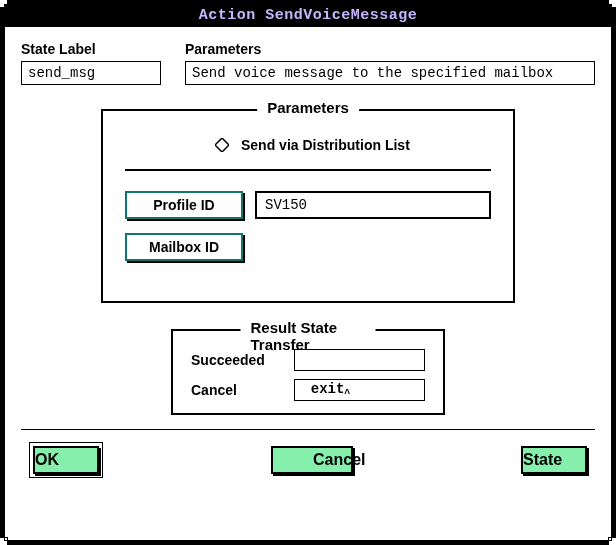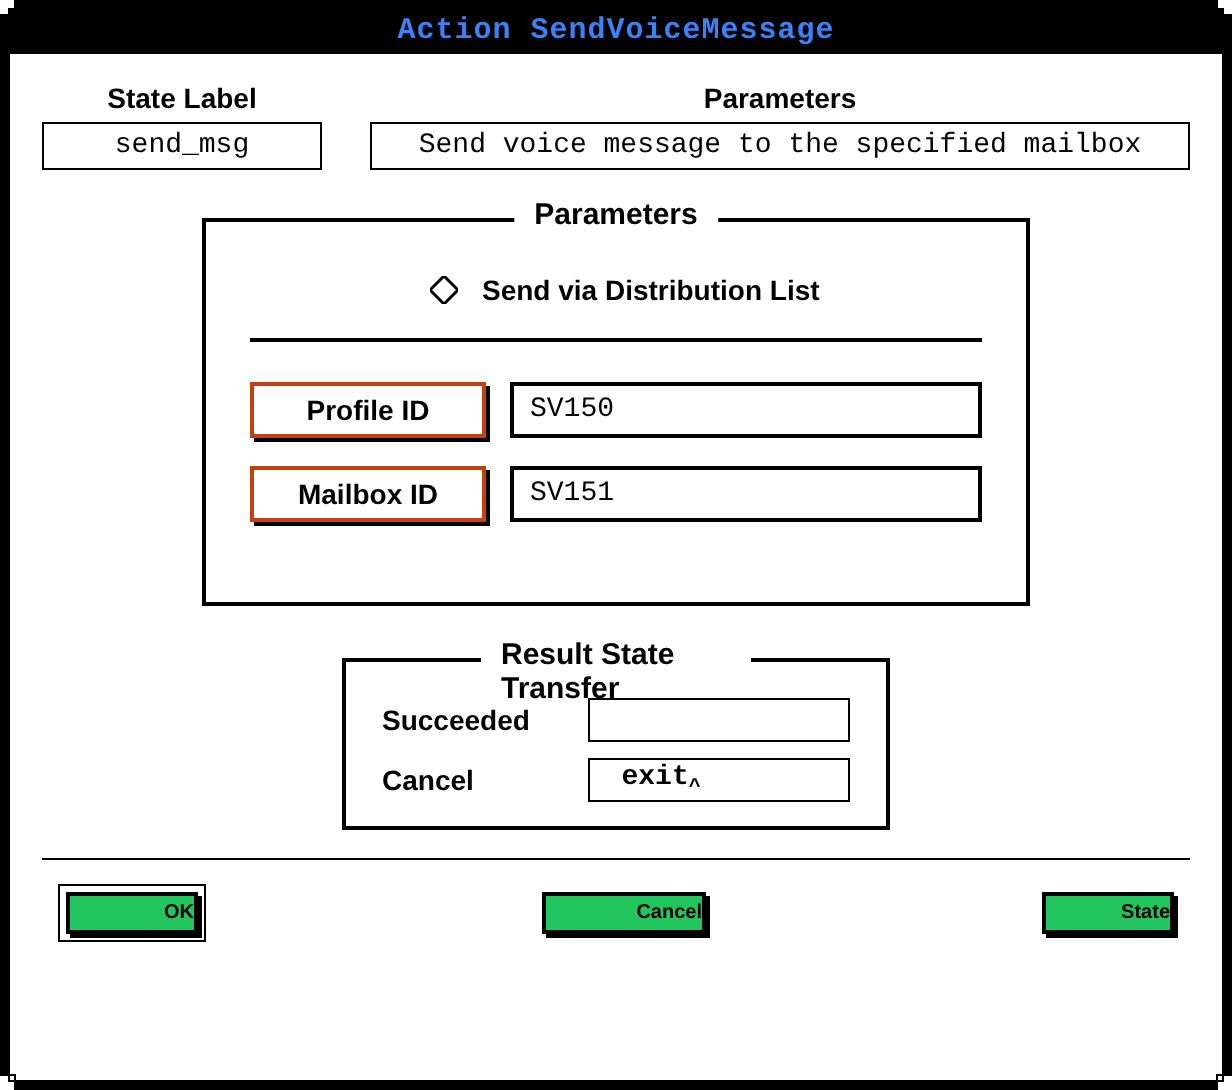--- a/index.html
+++ b/index.html
@@ -14,37 +14,37 @@
     position: relative;
     overflow: hidden;
   }
   .outer-frame {
     position: absolute;
     top: 4px; left: 4px; right: 4px; bottom: 4px;
     border: 1px solid #000;
   }
   .titlebar {
     background: #000;
-    color: #3b82f6;
+    color: #c4b5fd;
     height: 22px;
     line-height: 22px;
     text-align: center;
     font-weight: bold;
     font-size: 15px;
     letter-spacing: 0.5px;
   }
   .content {
     padding: 14px 16px 10px 16px;
   }
   .top-row {
     display: flex;
     gap: 24px;
     margin-bottom: 24px;
   }
-  .field-col { display: flex; flex-direction: column; text-align: center; }
+  .field-col { display: flex; flex-direction: column; }
   .field-label {
     font-family: "Helvetica", "Arial", sans-serif;
     font-weight: bold;
     font-size: 14px;
     margin-bottom: 4px;
   }
   .field-box {
     border: 1px solid #000;
     padding: 3px 6px;
     font-family: "Courier New", monospace;
@@ -95,21 +95,21 @@
     border: none;
     border-top: 2px solid #000;
   }
   .param-field-row {
     display: flex;
     align-items: center;
     margin-bottom: 14px;
     gap: 12px;
   }
   .param-label-box {
-    border: 2px solid #c2410c;
+    border: 2px solid #0f766e;
     box-shadow: 2px 2px 0 #000;
     width: 118px;
     text-align: center;
     padding: 4px 0;
     font-family: "Helvetica", "Arial", sans-serif;
     font-weight: bold;
     font-size: 14px;
   }
   .param-value-box {
     border: 2px solid #000;
@@ -161,24 +161,24 @@
   .button-row {
     display: flex;
     padding: 0 8px;
     align-items: center;
   }
   .btn {
     border: 2px solid #000;
     box-shadow: 2px 2px 0 #000;
     font-family: "Helvetica", "Arial", sans-serif;
     font-weight: bold;
-    font-size: 10px;
+    font-size: 16px;
     padding: 3px 0;
-    text-align: right;
-    background: #22c55e;
+    text-align: left;
+    background: #86efac;
     cursor: pointer;
   }
   .btn-ok-outer {
     border: 1px solid #000;
     padding: 3px;
     display: inline-block;
   }
   .btn-ok { width: 66px; }
   .btn-cancel { width: 82px; margin-left: auto; margin-right: auto; padding-left: 40px; }
   .spacer { flex: 1; }
@@ -253,23 +253,20 @@
         </div>
         <div class="param-value-box">
           <span>SV150</span>
         </div>
       </div>
 
       <div class="param-field-row" style="margin-bottom:0;">
         <div class="param-label-box">
           <span>Mailbox ID</span>
         </div>
-        <div class="param-value-box">
-          <span>SV151</span>
-        </div>
       </div>
     </div>
 
     <div class="result-group">
       <div class="group-legend">Result State Transfer</div>
 
       <div class="result-row">
         <div class="result-label">Succeeded</div>
         <div class="result-field">
           <span></span>

